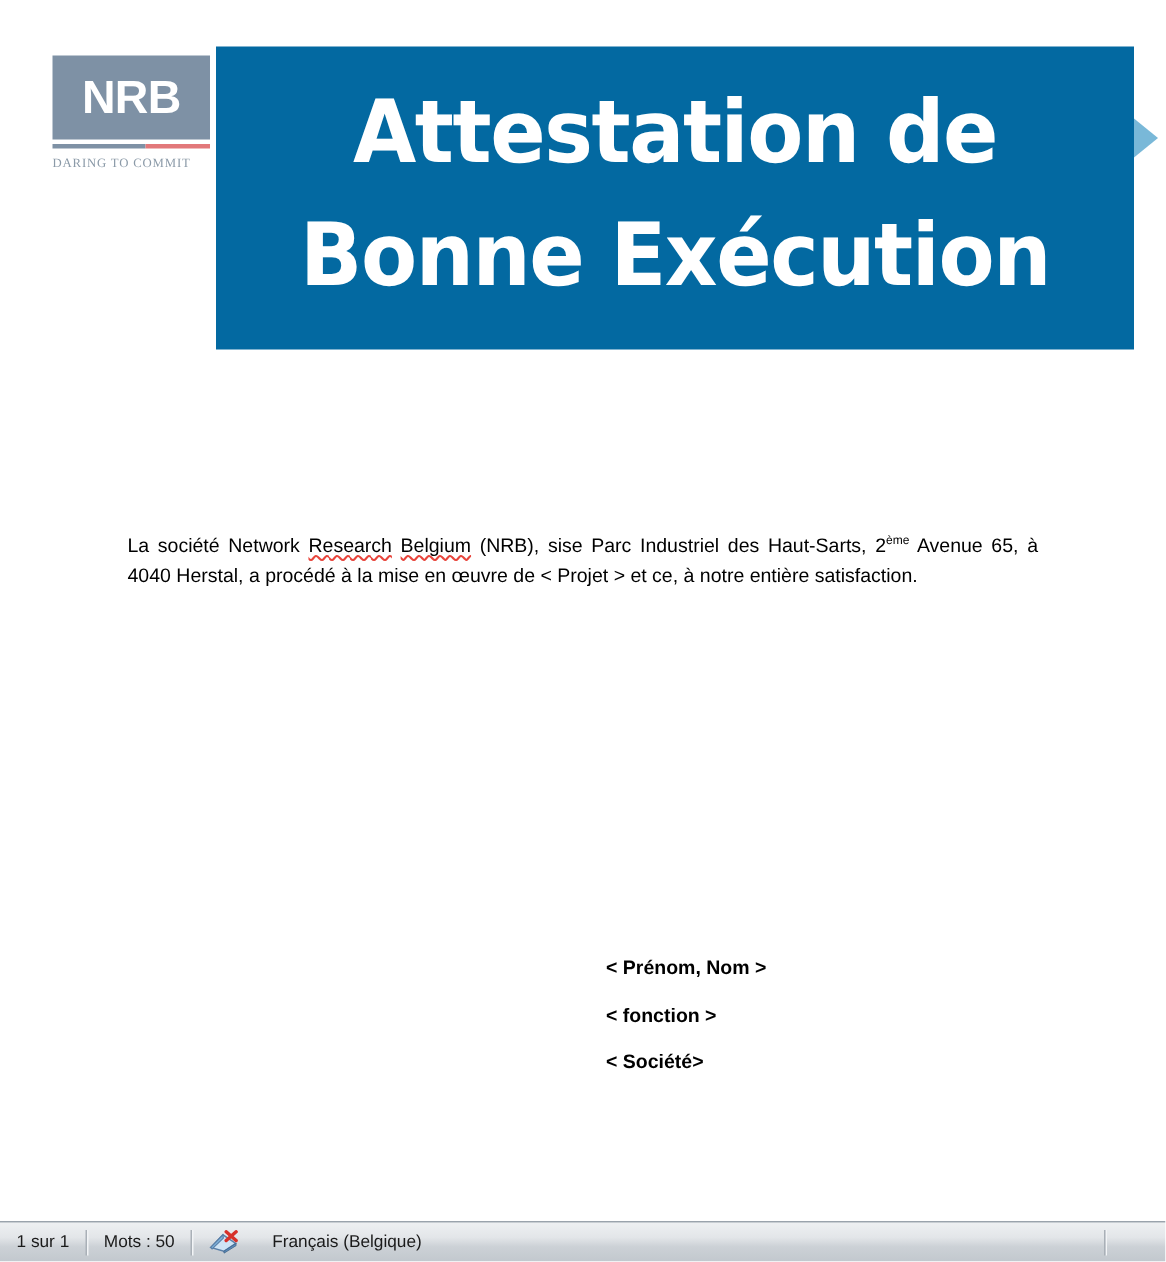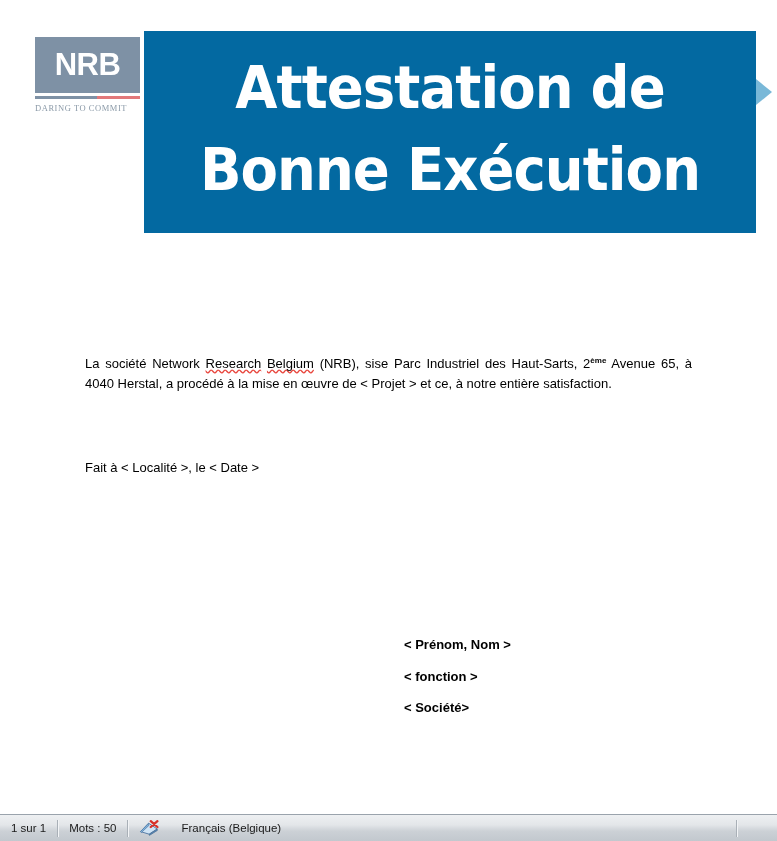--- a/index.html
+++ b/index.html
@@ -133,21 +133,21 @@
     line-height: 19.5px;
   }
   #body-text p { margin: 0; }
   .para-justify { text-align: justify; }
   .gap-sm { height: 15px; }
   .gap-lg { height: 50px; }
   .spell {
     text-decoration: underline wavy #e8453c;
     text-decoration-skip-ink: none;
   }
-  sup { font-size: 8px; vertical-align: super; line-height: 0; font-weight: bold; }
+  sup { font-size: 8px; vertical-align: super; line-height: 0; }
 
   
   #signature {
     position: absolute;
     left: 392px;
     top: 612px;
     color: #000000;
     font-family: "Liberation Sans", sans-serif;
     font-size: 13px;
     line-height: 19.5px;
@@ -228,21 +228,20 @@
 
     <div class="gap-sm"></div>
 
     <p class="para-justify"><span>La société Network </span><span class="spell">Research</span><span> </span><span class="spell">Belgium</span><span> (NRB), sise Parc Industriel des Haut-Sarts, 2</span><sup>ème</sup><span> Avenue 65, à 4040 Herstal, a procédé à la mise en œuvre de &lt; Projet &gt; et ce, à notre entière satisfaction.</span></p>
 
     <div class="gap-sm"></div>
 
 
     <div class="gap-lg"></div>
 
-    <p>Fait à &lt; Localité &gt;, le &lt; Date &gt;</p>
   </div>
 
   <div id="signature">
     <div>&lt; Prénom, Nom &gt;</div>
     <div>&lt; fonction &gt;</div>
     <div>&lt; Société&gt;</div>
   </div>
 
 </div>
 

